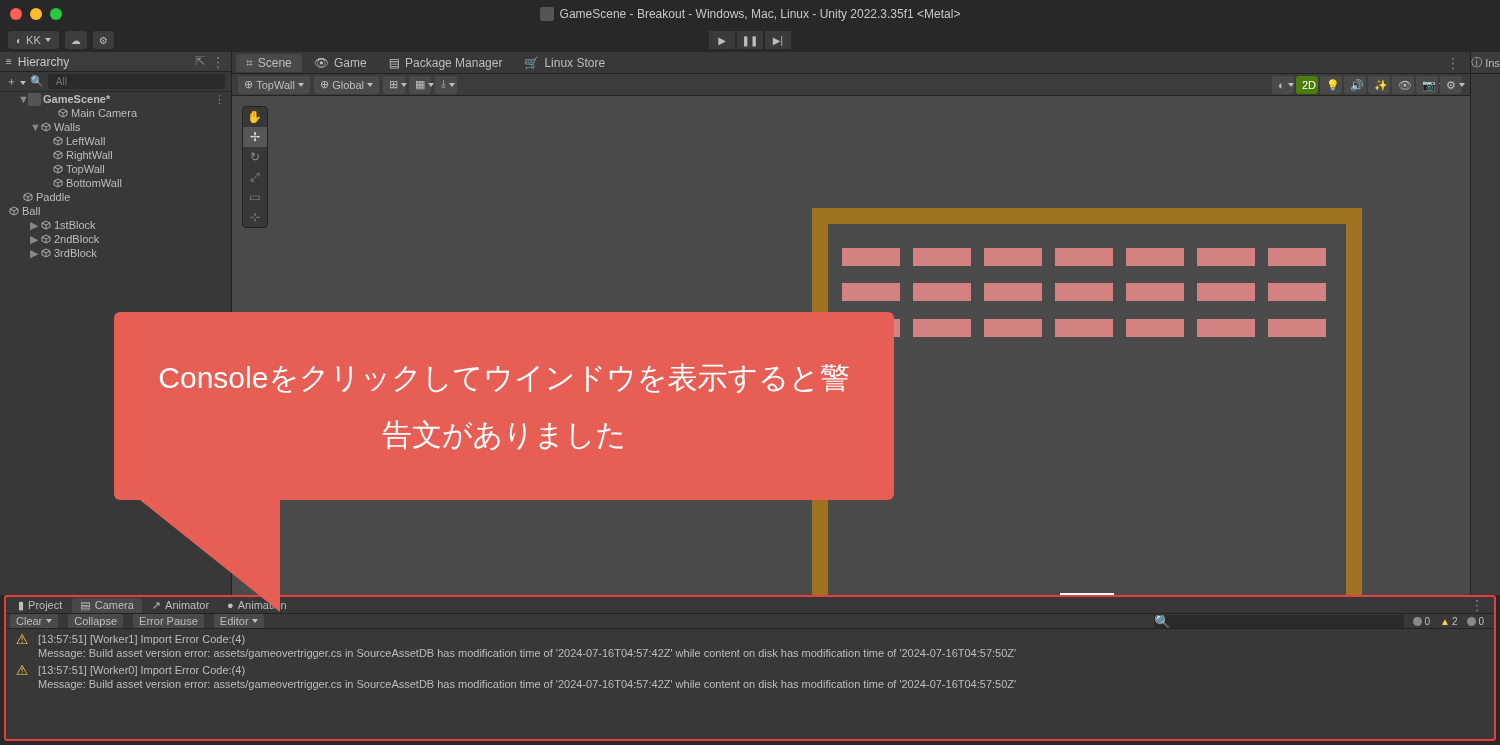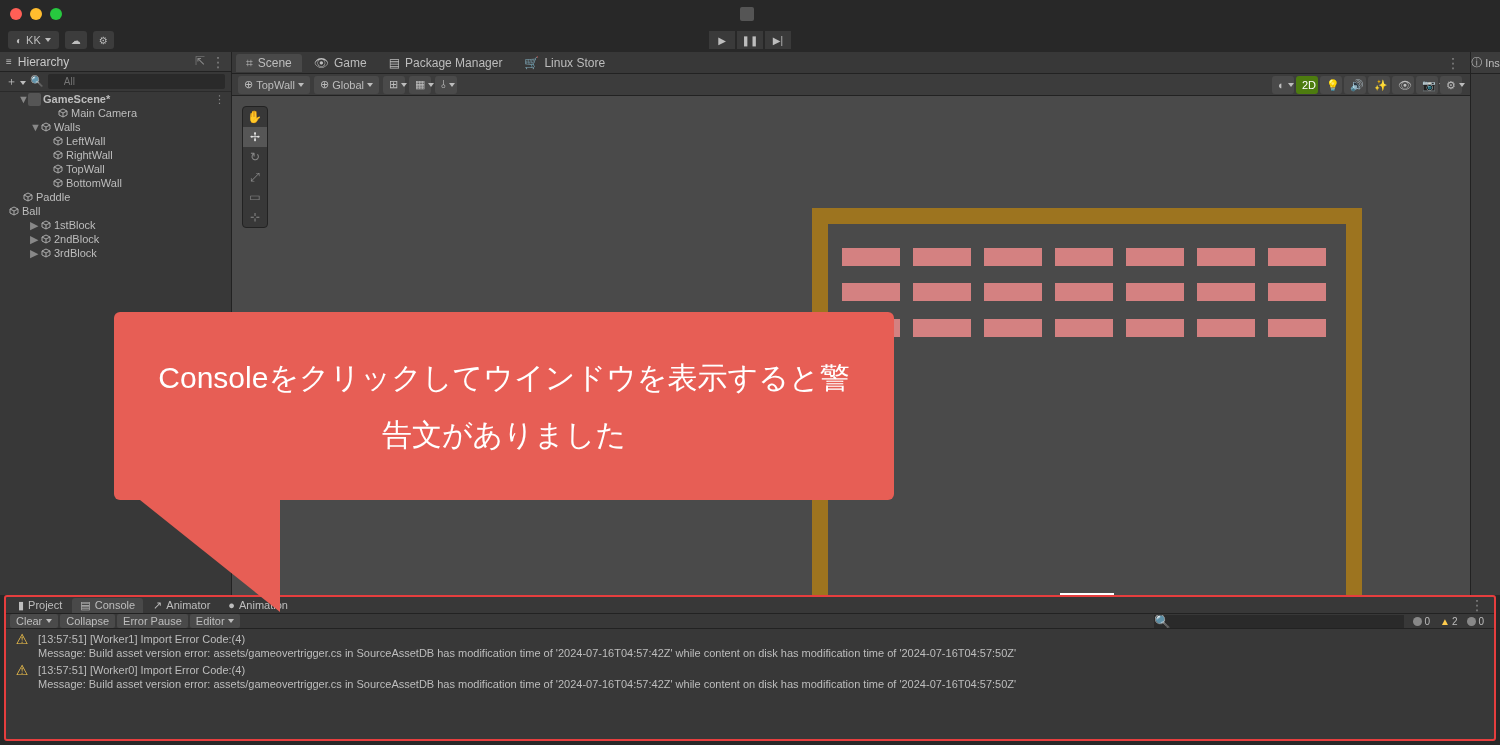--- a/index.html
+++ b/index.html
@@ -24,21 +24,21 @@
 .play-controls { display: flex; gap: 2px; }
 .play-controls .pc-btn { width: 26px; height: 18px; background: #3a3a3a; display: flex; align-items: center; justify-content: center; }
 .arrow-down { width: 0; height: 0; border-left: 3px solid transparent; border-right: 3px solid transparent; border-top: 4px solid #bdbdbd; }
 .uicon { color: #bdbdbd; font-size: 10px; }
 
 
 .main { display: flex; height: 543px; }
 .hierarchy { width: 232px; background: #383838; display: flex; flex-direction: column; border-right: 1px solid #222; }
 .panel-header { height: 20px; background: #3c3c3c; border-bottom: 1px solid #222; display: flex; align-items: center; padding: 0 6px; font-size: 12px; color: #c8c8c8; gap: 6px; }
 .panel-tools { height: 20px; display: flex; align-items: center; padding: 0 6px; gap: 4px; font-size: 11px; border-bottom: 1px solid #2a2a2a; }
-.search-sm { flex: 1; height: 15px; background: #2a2a2a; border: none; color: #bdbdbd; font-size: 10px; padding: 0 16px; border-radius: 2px; }
+.search-sm { flex: 1; height: 15px; background: #2a2a2a; border: none; color: #bdbdbd; font-size: 10px; padding: 0 8px; border-radius: 2px; }
 .tree { flex: 1; overflow: hidden; font-size: 11px; }
 .ti { display: flex; align-items: center; height: 14px; padding-left: 8px; gap: 2px; white-space: nowrap; }
 .ti .fold { width: 8px; color: #888; display: inline-block; }
 .cube { width: 12px; height: 12px; display: inline-flex; align-items: center; justify-content: center; }
 .cube svg { width: 10px; height: 10px; }
 .unity-ic { width: 13px; height: 13px; background: #555; display: inline-block; border-radius: 2px; }
 
 
 .scene-wrap { flex: 1; display: flex; flex-direction: column; background: #383838; }
 .scene-tabs { height: 22px; display: flex; align-items: center; border-bottom: 1px solid #222; padding: 0 4px; gap: 2px; position: relative; }
@@ -70,21 +70,21 @@
 
 .callout { position: absolute; left: 114px; top: 312px; width: 780px; height: 188px; background: #e75e55; border-radius: 6px; display: flex; align-items: center; justify-content: center; color: #fff; z-index: 50; padding: 0 30px; text-align: center; }
 .callout-text { font-size: 30px; line-height: 1.9; font-weight: 400; }
 .callout-tail { position: absolute; left: 130px; top: 492px; width: 0; height: 0; border-left: 150px solid transparent; border-right: 0 solid transparent; border-top: 120px solid #e75e55; z-index: 49; }
 
 
 .console-wrap { border: 2px solid #e63e3e; border-radius: 3px; position: absolute; left: 4px; right: 4px; top: 595px; bottom: 4px; background: #383838; }
 .console-tabs { height: 16px; display: flex; align-items: center; padding: 0 4px; gap: 2px; }
 .c-tab { padding: 0 8px; height: 15px; display: flex; align-items: center; gap: 4px; font-size: 11px; color: #bdbdbd; }
 .c-tab.active { background: #494949; border-radius: 3px 3px 0 0; }
-.console-bar { height: 16px; display: flex; align-items: center; padding: 0 4px; gap: 2px; border-top: 1px solid #222; border-bottom: 1px solid #222; font-size: 11px; position: relative; }
+.console-bar { height: 16px; display: flex; align-items: center; padding: 0 4px; gap: 10px; border-top: 1px solid #222; border-bottom: 1px solid #222; font-size: 11px; position: relative; }
 .cb-btn { padding: 0 6px; height: 14px; display: flex; align-items: center; background: #4a4a4a; border-radius: 2px; }
 .cb-search { width: 250px; height: 13px; background: #2a2a2a; border: none; position: absolute; right: 90px; }
 .cb-counts { position: absolute; right: 6px; display: flex; gap: 2px; }
 .count-chip { display: flex; align-items: center; gap: 2px; padding: 0 4px; font-size: 10px; }
 .log-ic { width: 9px; height: 9px; border-radius: 50%; background: #888; display: inline-block; }
 .warn-ic { color: #ffcc4d; display: inline-flex; }
 .err-ic { width: 9px; height: 9px; border-radius: 50%; background: #888; display: inline-block; }
 .console-logs { padding: 2px 0; }
 .log-row { display: flex; align-items: flex-start; padding: 1px 8px; gap: 8px; }
 .warn-tri { width: 16px; min-width: 16px; height: 14px; color: #ffcc4d; display: flex; align-items: center; justify-content: center; font-size: 14px; }
@@ -97,20 +97,21 @@
 <body>
 
 <div class="mac-lights">
   <span class="r"></span>
   <span class="y"></span>
   <span class="g"></span>
 </div>
 
 <div class="titlebar">
   <span class="title-ic"></span>
+  <span>GameScene - Breakout - Windows, Mac, Linux - Unity 2022.3.35f1 &lt;Metal&gt;</span>
 </div>
 
 <div class="topbar">
   <div class="topbar-left">
     <div class="account-chip">
       <span class="uicon">◐</span>
       <span>KK</span>
       <span class="arrow-down"></span>
     </div>
     <div class="icon-chip">
@@ -356,21 +357,21 @@
 <div class="callout-tail"></div>
 
 <div class="console-wrap">
   <div class="console-tabs">
     <div class="c-tab">
         <span>▮</span>
         <span>Project</span>
       </div>
     <div class="c-tab active">
         <span>▤</span>
-        <span>Console</span>
+        <span>Camera</span>
       </div>
     <div class="c-tab">
         <span>↗</span>
         <span>Animator</span>
       </div>
     <div class="c-tab">
         <span>●</span>
         <span>Animation</span>
       </div>
     <span style="margin-left:auto;margin-right:6px;color:#888" class="hmenu">⋮</span>

